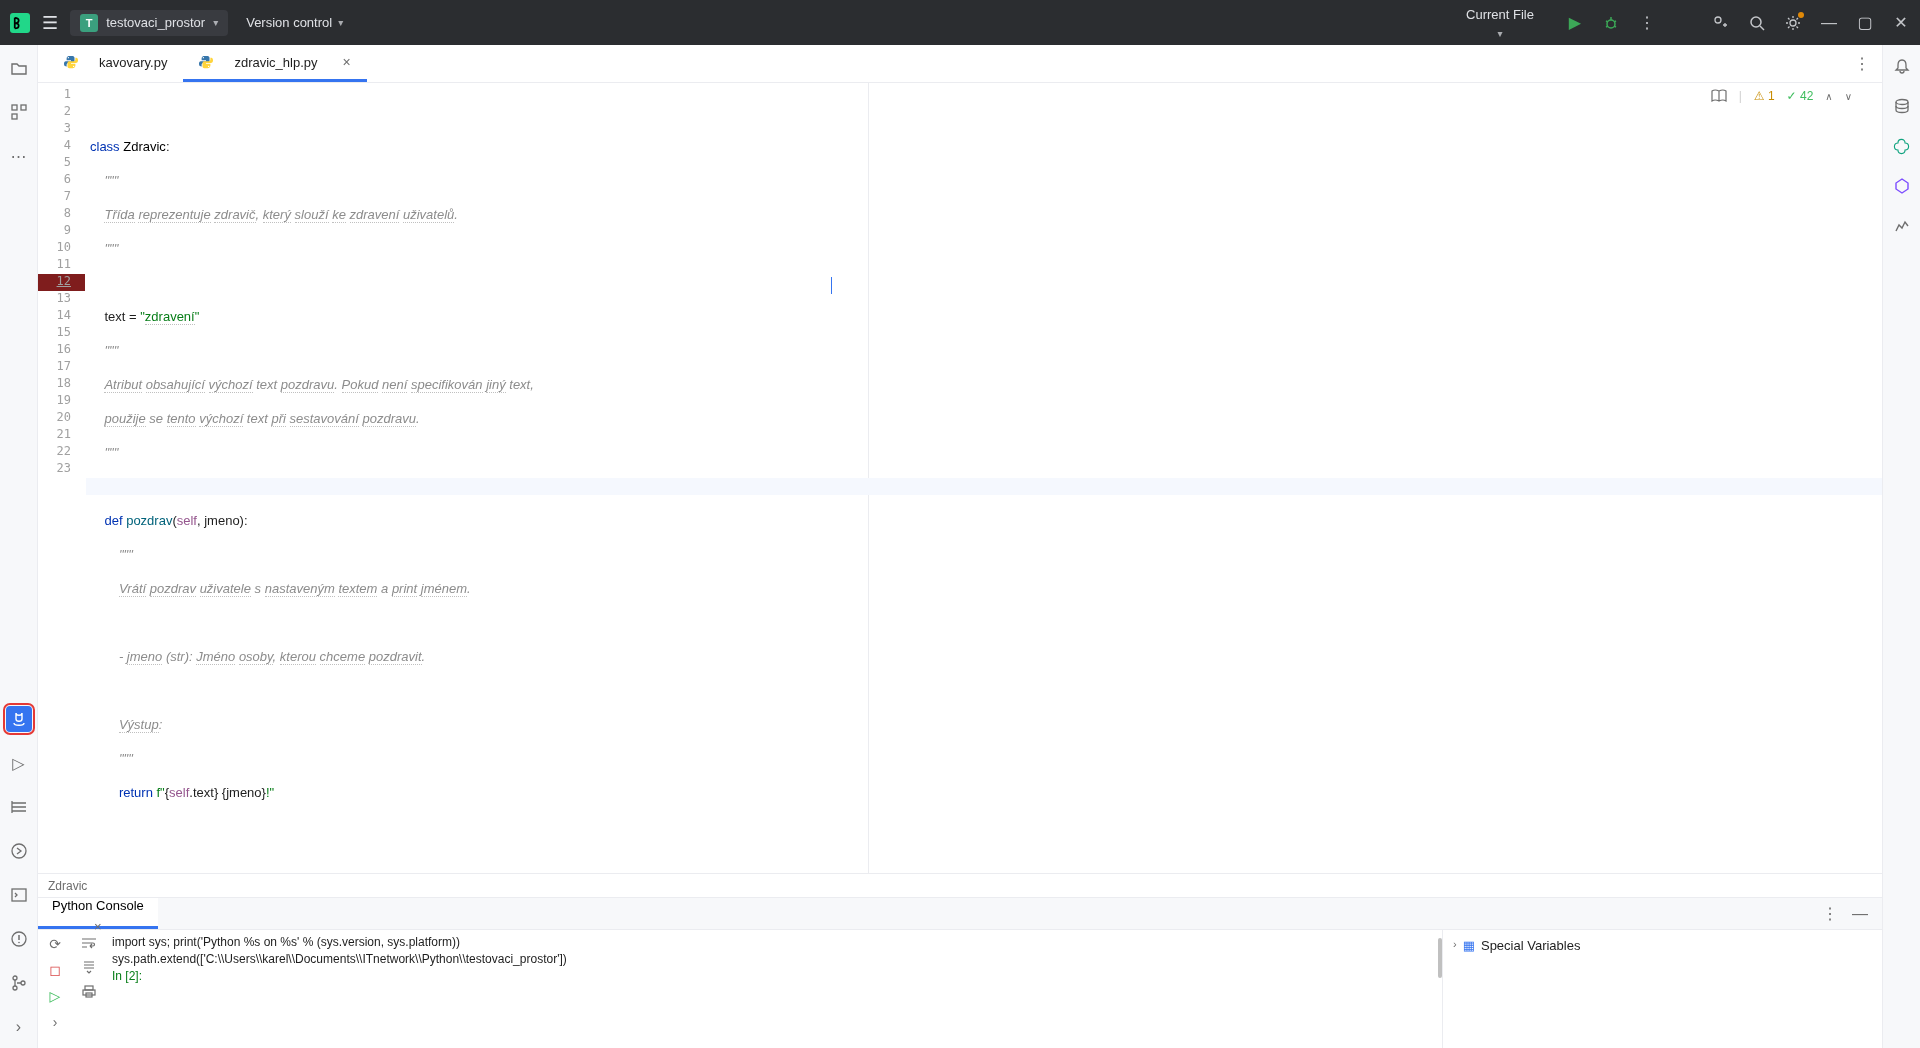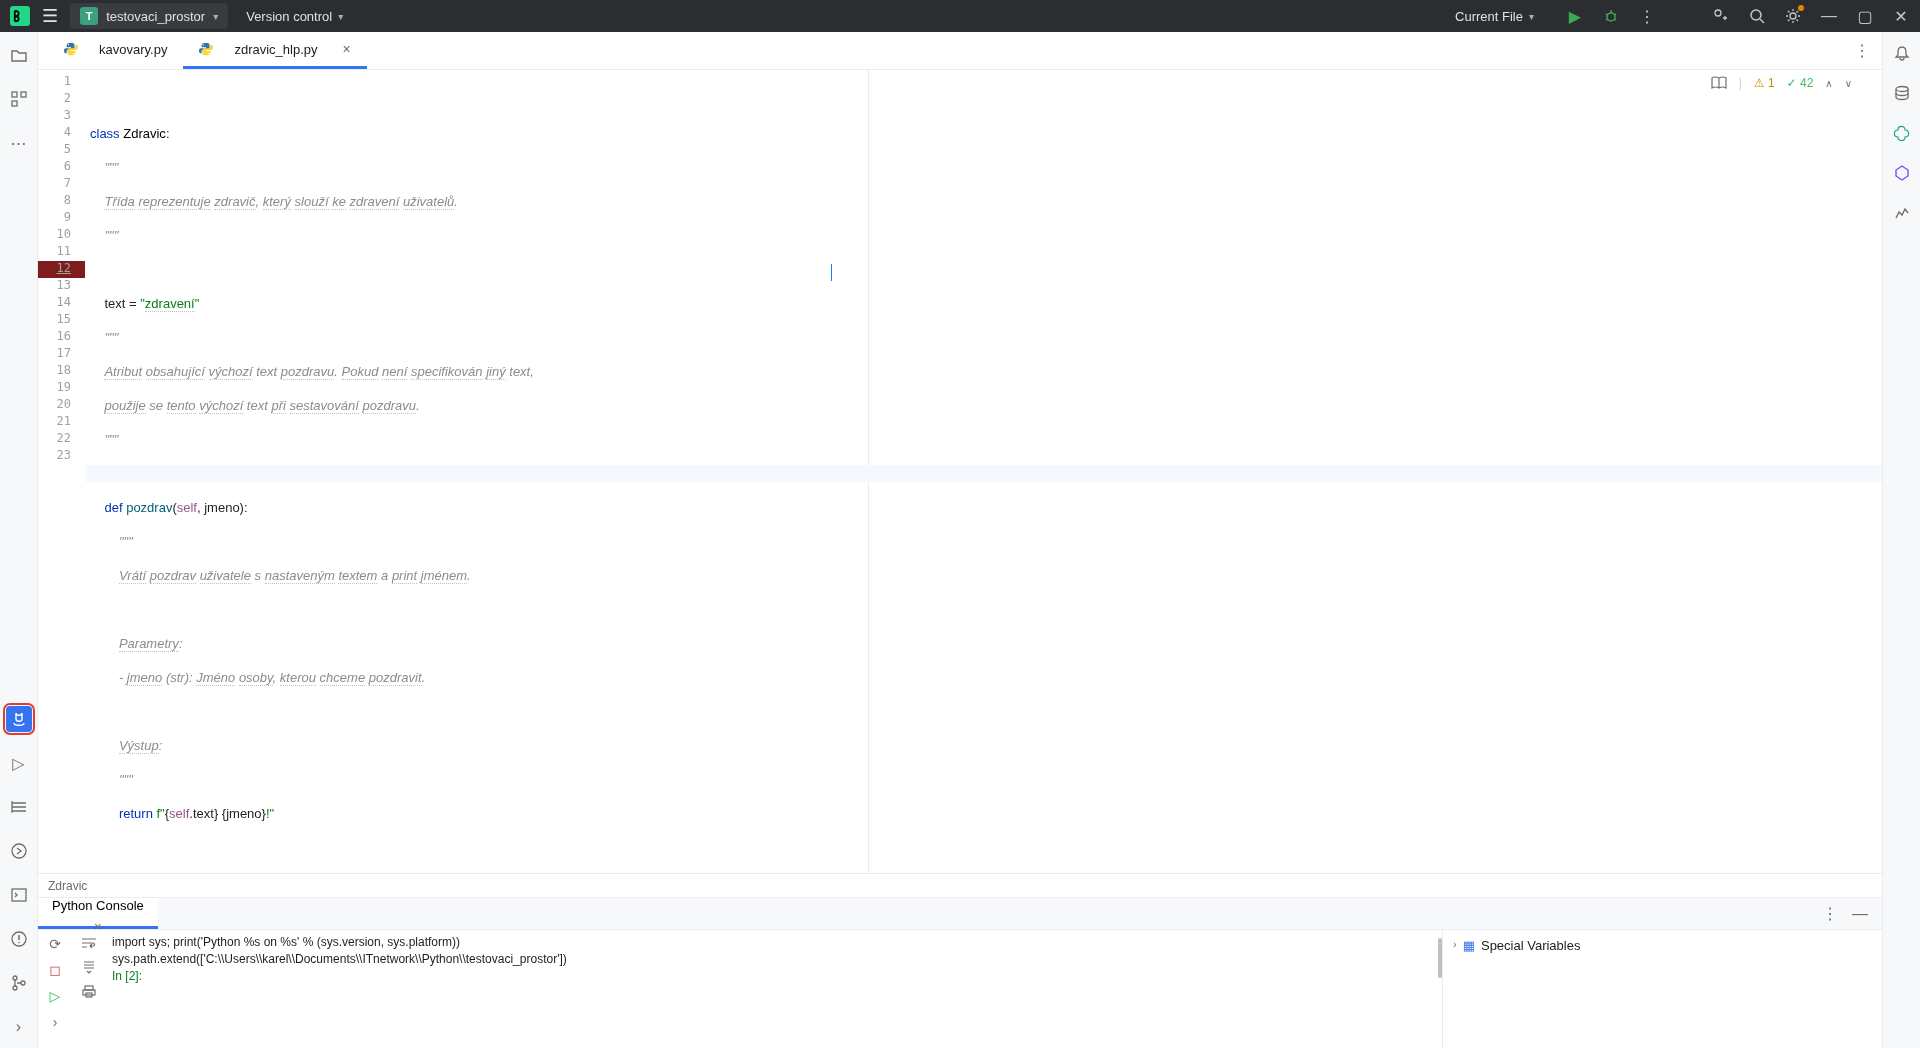--- a/index.html
+++ b/index.html
@@ -75,20 +75,21 @@
       cursor: pointer;
       margin-left: 6px;
     }
     .title-bar .spacer {
       flex: 1;
     }
     .title-bar .run-config {
       display: flex;
       align-items: center;
       gap: 6px;
+      flex-direction: column;
     }
     .title-right-icons {
       display: flex;
       align-items: center;
       gap: 18px;
       margin-left: 20px;
     }
     .title-right-icons .ticon {
       width: 18px;
       height: 18px;
@@ -595,21 +596,20 @@
 <div class="code-line">    text = <span class="str">"<span class="docu">zdravení</span>"</span></div>
 <div class="code-line">    <span class="doc">"""</span></div>
 <div class="code-line">    <span class="doc"><span class="docu">Atribut</span> <span class="docu">obsahující</span> <span class="docu">výchozí</span> text <span class="docu">pozdravu</span>. <span class="docu">Pokud</span> <span class="docu">není</span> <span class="docu">specifikován</span> <span class="docu">jiný</span> text,</span></div>
 <div class="code-line">    <span class="doc"><span class="docu">použije</span> se <span class="docu">tento</span> <span class="docu">výchozí</span> text <span class="docu">při</span> <span class="docu">sestavování</span> <span class="docu">pozdravu</span>.</span></div>
 <div class="code-line">    <span class="doc">"""</span></div>
 <div class="code-line current"></div>
 <div class="code-line">    <span class="kw">def</span> <span class="fn">pozdrav</span>(<span class="self">self</span>, jmeno):</div>
 <div class="code-line">        <span class="doc">"""</span></div>
 <div class="code-line">        <span class="doc"><span class="docu">Vrátí</span> <span class="docu">pozdrav</span> <span class="docu">uživatele</span> s <span class="docu">nastaveným</span> <span class="docu">textem</span> a <span class="docu">print</span> <span class="docu">jménem</span>.</span></div>
 <div class="code-line"></div>
-<div class="code-line">        <span class="doc"><span class="docu">Parametry</span>:</span></div>
 <div class="code-line">        <span class="doc">- <span class="docu">jmeno</span> (str): <span class="docu">Jméno</span> <span class="docu">osoby</span>, <span class="docu">kterou</span> <span class="docu">chceme</span> <span class="docu">pozdravit</span>.</span></div>
 <div class="code-line"></div>
 <div class="code-line">        <span class="doc"><span class="docu">Výstup</span>:</span></div>
 <div class="code-line">        <span class="doc">"""</span></div>
 <div class="code-line">        <span class="kw">return</span> <span class="str">f"</span>{<span class="self">self</span>.text} {jmeno}<span class="str">!"</span></div>
         <div class="text-cursor"></div>
       </div>
     </div>
 
     <div class="breadcrumb-editor">

